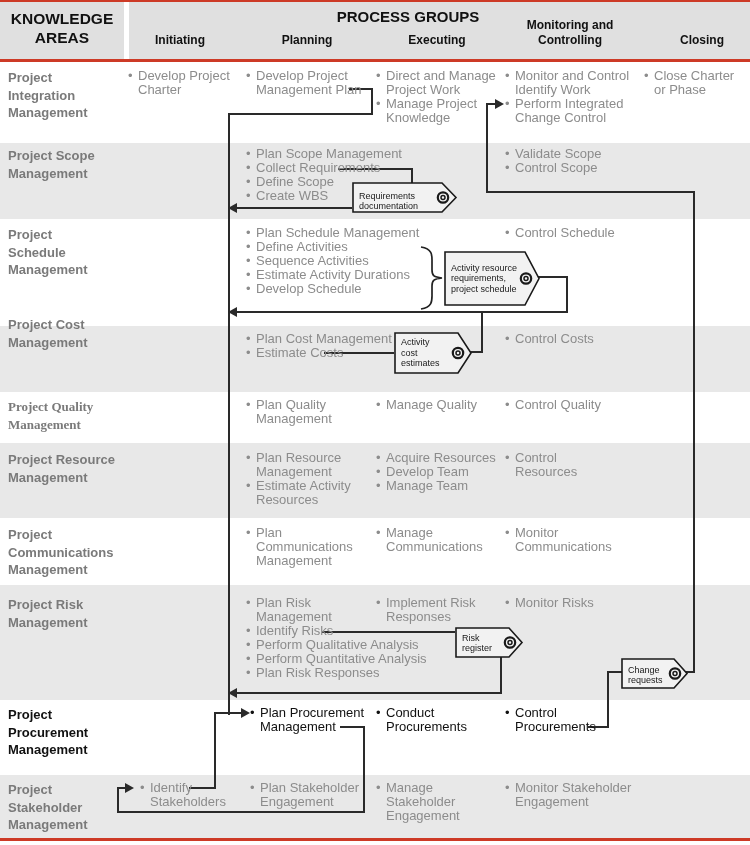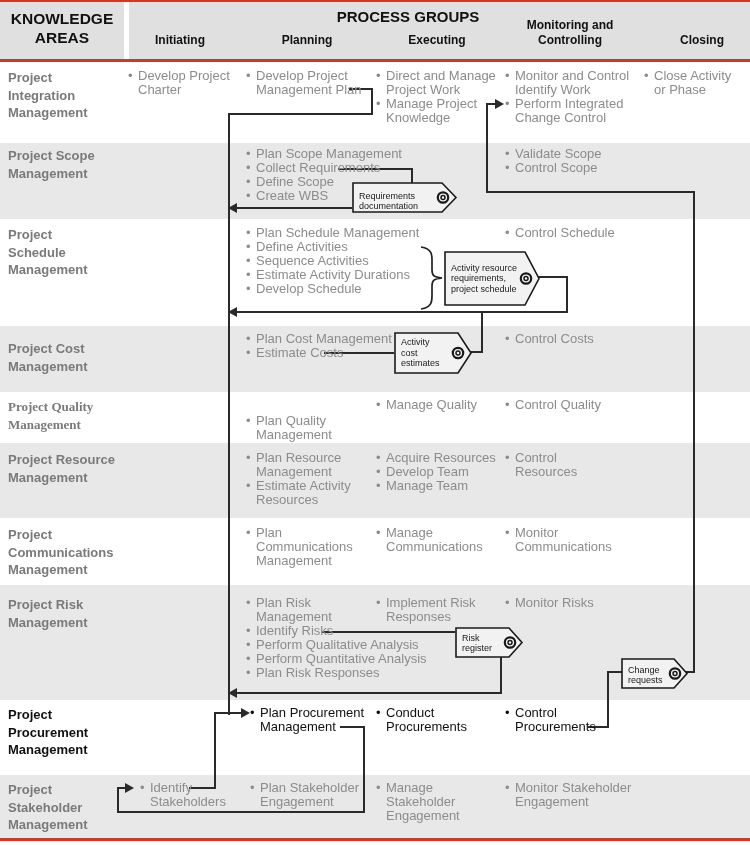--- a/index.html
+++ b/index.html
@@ -65,21 +65,21 @@
   <div class="col-hdr" style="left:642px;top:33px;width:120px;">Closing</div>
 
   <div class="area-title" style="top:69px;">Project
 Integration
 Management</div>
   <div class="area-title" style="top:147px;">Project Scope
 Management</div>
   <div class="area-title" style="top:226px;">Project
 Schedule
 Management</div>
-  <div class="area-title" style="top:340px;">Project Cost
+  <div class="area-title" style="top:316px;">Project Cost
 Management</div>
   <div class="area-title" style="top:398px;font-family:Liberation Serif, serif;">Project Quality
 Management</div>
   <div class="area-title" style="top:451px;">Project Resource
 Management</div>
   <div class="area-title" style="top:526px;">Project
 Communications
 Management</div>
   <div class="area-title" style="top:596px;">Project Risk
 Management</div>
@@ -200,21 +200,21 @@
     <div class="item">Manage Project
 Knowledge</div>
   </div>
   <div class="cell" style="left:505px;top:69px;width:135px;">
     <div class="item">Monitor and Control
 Identify Work</div>
     <div class="item">Perform Integrated
 Change Control</div>
   </div>
   <div class="cell" style="left:644px;top:69px;width:102px;">
-    <div class="item">Close Activity
+    <div class="item">Close Charter
 or Phase</div>
   </div>
 
   <div class="cell" style="left:246px;top:147px;width:250px;">
     <div class="item">Plan Scope Management</div>
     <div class="item">Collect Requirements</div>
     <div class="item">Define Scope</div>
     <div class="item">Create WBS</div>
   </div>
   <div class="cell" style="left:505px;top:147px;width:140px;">
@@ -234,21 +234,21 @@
   </div>
 
   <div class="cell" style="left:246px;top:332px;width:250px;">
     <div class="item">Plan Cost Management</div>
     <div class="item">Estimate Costs</div>
   </div>
   <div class="cell" style="left:505px;top:332px;width:140px;">
     <div class="item">Control Costs</div>
   </div>
 
-  <div class="cell" style="left:246px;top:414px;width:125px;">
+  <div class="cell" style="left:246px;top:398px;width:125px;">
     <div class="item">Plan Quality
 Management</div>
   </div>
   <div class="cell" style="left:376px;top:398px;width:130px;">
     <div class="item">Manage Quality</div>
   </div>
   <div class="cell" style="left:505px;top:398px;width:140px;">
     <div class="item">Control Quality</div>
   </div>
 

